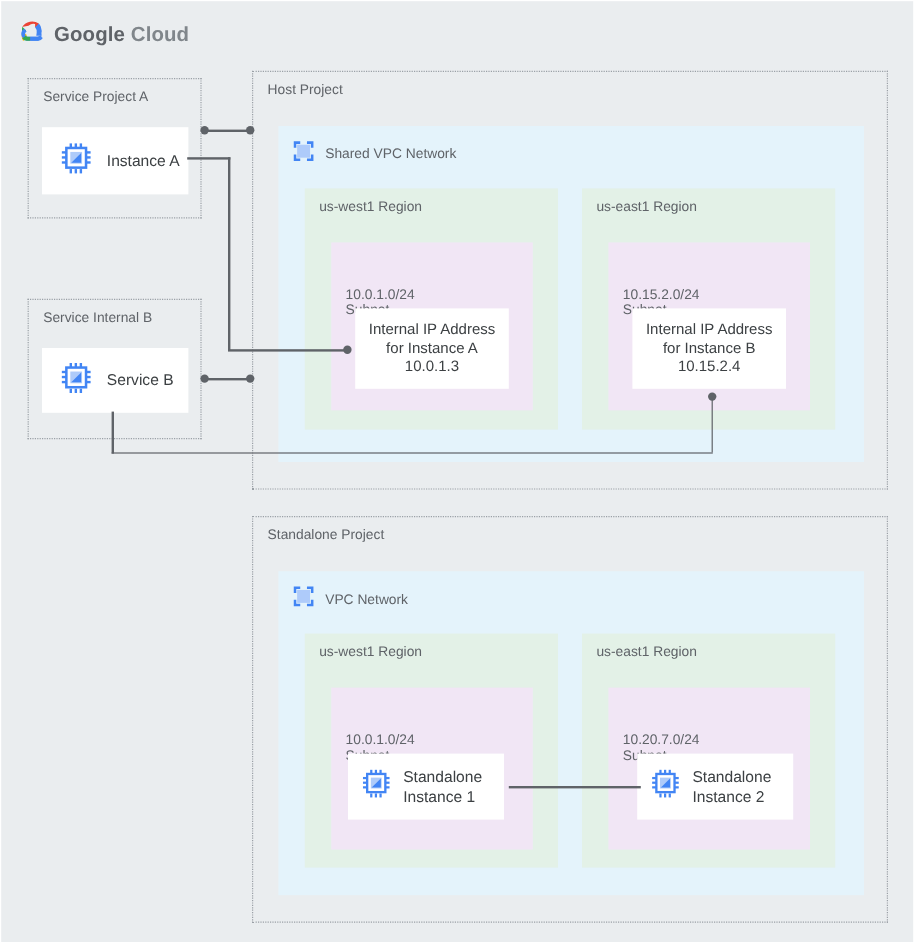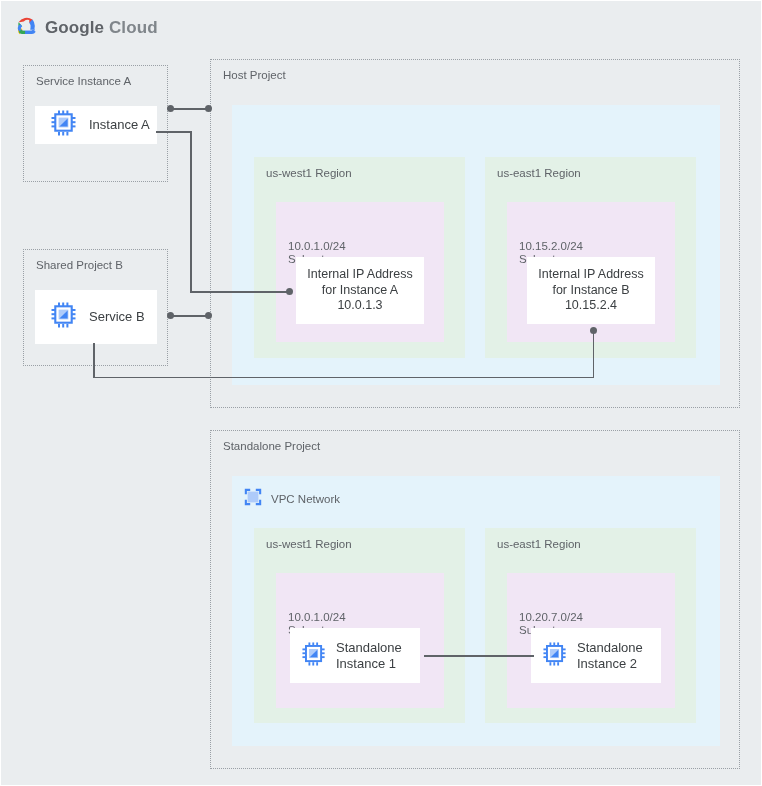--- a/index.html
+++ b/index.html
@@ -158,22 +158,22 @@
         <path d="M3.72 10.8A11 11 0 0 1 3.7 5.9l3.55 3.55a6.2 6.2 0 0 0-.51 1.35L3.72 10.8z" fill="#34a853"></path>
         <path d="M5.3 16.9a5.2 5.2 0 0 1 .55-9.2l1.9 2.9a2.4 2.4 0 0 0 .6 4.6h10.2a2.8 2.8 0 0 0 .5-5.5l.02-.02a5.1 5.1 0 0 1-.9 9.2H7.9a5.2 5.2 0 0 1-2.6-1.98z" fill="#4285f4"></path>
         <path d="M7.9 18.9a5.2 5.2 0 0 1-4.2-2.1l3.2-2.6a2.4 2.4 0 0 0 1.9.95h2.4v3.75H7.9z" fill="#34a853"></path>
         <path d="M11.2 18.9h7.2a5.1 5.1 0 0 0 4.4-2.6l-3.3-2.1a2.4 2.4 0 0 1-1.9 1h-6.4v3.7z" fill="#4285f4"></path>
       </svg>
     </span>
     <span class="gtext"><b>Google</b> <span class="light">Cloud</span></span>
   </div>
 
   <div class="proj" style="left:22px; top:64px; width:145px; height:117px;">
-    <span class="lbl">Service Instance A</span>
-    <div class="card inst" style="left:11px; top:40px; width:122px; height:38px;">
+    <span class="lbl">Service Project A</span>
+    <div class="card inst" style="left:11px; top:40px; width:122px; height:56px;">
       <span class="icn">
         <svg width="26" height="26" viewBox="0 0 26 26">
           <g fill="#4285f4">
             <rect x="7" y="0.5" width="2" height="3.6"></rect>
               <rect x="11.2" y="0.5" width="2" height="3.6"></rect>
               <rect x="15.4" y="0.5" width="2" height="3.6"></rect>
             <rect x="7" y="21.9" width="2" height="3.6"></rect>
               <rect x="11.2" y="21.9" width="2" height="3.6"></rect>
               <rect x="15.4" y="21.9" width="2" height="3.6"></rect>
             <rect x="0.5" y="7" width="3.6" height="2"></rect>
@@ -186,21 +186,21 @@
           <rect x="4.3" y="4.3" width="16.4" height="16.4" fill="none" stroke="#4285f4" stroke-width="2.1"></rect>
           <rect x="7.6" y="7.6" width="9.8" height="9.8" fill="#aecbfa"></rect>
           <path d="M16.6 8.4v8.2H8.4z" fill="#4285f4"></path>
         </svg>
       </span>
       <span class="ctext">Instance A</span>
     </div>
   </div>
 
   <div class="proj" style="left:22px; top:248px; width:145px; height:117px;">
-    <span class="lbl">Shared Project B</span>
+    <span class="lbl">Service Internal B</span>
     <div class="card inst" style="left:11px; top:40px; width:122px; height:54px;">
       <span class="icn">
         <svg width="26" height="26" viewBox="0 0 26 26">
           <g fill="#4285f4">
             <rect x="7" y="0.5" width="2" height="3.6"></rect>
               <rect x="11.2" y="0.5" width="2" height="3.6"></rect>
               <rect x="15.4" y="0.5" width="2" height="3.6"></rect>
             <rect x="7" y="21.9" width="2" height="3.6"></rect>
               <rect x="11.2" y="21.9" width="2" height="3.6"></rect>
               <rect x="15.4" y="21.9" width="2" height="3.6"></rect>
@@ -217,20 +217,34 @@
         </svg>
       </span>
       <span class="ctext">Service B</span>
     </div>
   </div>
 
   <div class="proj" style="left:209px; top:58px; width:530px; height:349px;text-decoration:underline;">
     <span class="lbl">Host Project</span>
 
     <div class="netbox" style="left:21px; top:45px; width:488px; height:280px;">
+      <div class="nethead">
+        <span class="icn">
+          <svg width="18" height="18" viewBox="0 0 18 18">
+            <rect x="3.6" y="3.6" width="10.8" height="10.8" fill="#aecbfa"></rect>
+            <g fill="#4285f4">
+              <path d="M0.8 0.8h5.4v2.1H2.9v3.3H0.8z"></path>
+              <path d="M17.2 0.8h-5.4v2.1h3.3v3.3h2.1z"></path>
+              <path d="M0.8 17.2h5.4v-2.1H2.9v-3.3H0.8z"></path>
+              <path d="M17.2 17.2h-5.4v-2.1h3.3v-3.3h2.1z"></path>
+            </g>
+          </svg>
+        </span>
+        <span class="netlbl">Shared VPC Network</span>
+      </div>
 
       <div class="region" style="left:22px; top:52px; width:211px; height:201px;">
         <span class="lbl">us-west1 Region</span>
         <div class="subnet" style="left:22px; top:45px; width:168px; height:140px;">
           <span class="lbl">10.0.1.0/24
 Subnet</span>
           <div class="card center ipbox" style="left:20px; top:55px; width:128px; height:67px;">
             <span class="ctext">Internal IP Address
 for Instance A
 10.0.1.3</span>

